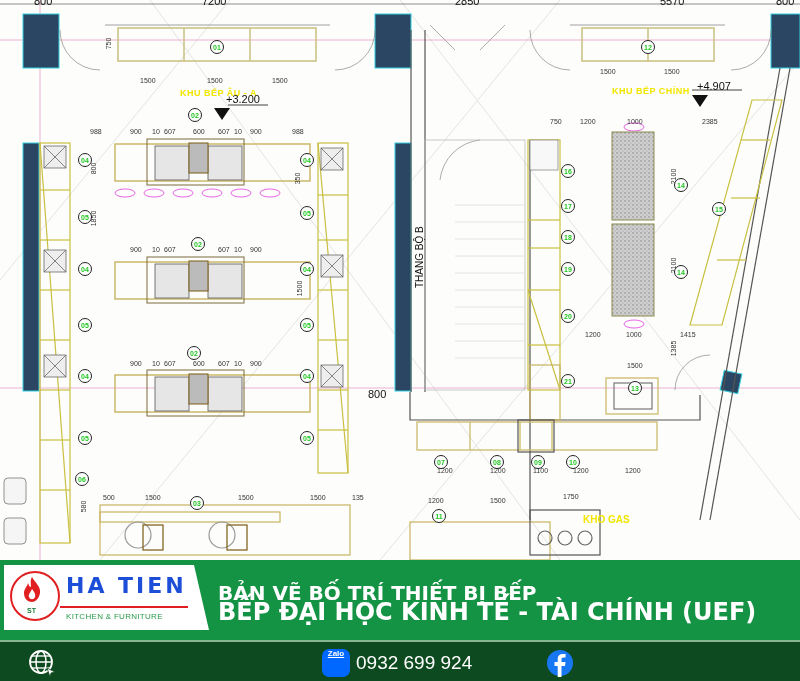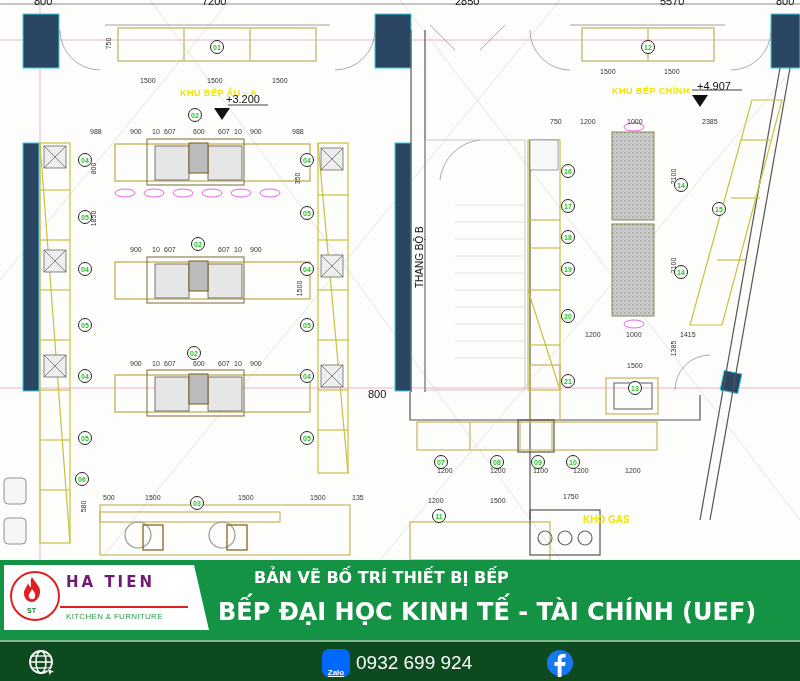--- a/index.html
+++ b/index.html
@@ -12,25 +12,25 @@
   .level { position:absolute; font-size:11px; color:#111; }
   .tag { position:absolute; width:14px; height:14px; border:1.3px solid #222; border-radius:50%; background:#fff; color:#1fc61f; font-size:7px; font-weight:bold; display:flex; align-items:center; justify-content:center; }
   .stair-label { position:absolute; font-size:10px; color:#111; transform:rotate(-90deg); transform-origin:left top; white-space:nowrap; }
   .gas-label { position:absolute; font-size:10px; font-weight:bold; color:#f2e600;padding-left:35px; }
 
   .banner { position:absolute; left:0; top:560px; width:800px; height:80px; background:#159344; }
   .logo-box { position:absolute; left:4px; top:5px; width:205px; height:65px; background:#fff; clip-path:polygon(0 0, 190px 0, 205px 65px, 0 65px); }
   .logo-ring { position:absolute; left:6px; top:6px; width:50px; height:50px; border:2.5px solid #e02020; border-radius:50%; }
   .logo-flame { position:absolute; left:17px; top:12px; width:22px; height:26px; }
   .logo-sy { position:absolute; left:23px; top:42px; font-size:7px; font-weight:bold; color:#1a7a3a; }
-  .logo-name { position:absolute; left:62px; top:8px; font-size:15px; font-weight:bold; color:#701a75; letter-spacing:3px; font-family:"DejaVu Sans", sans-serif; }
+  .logo-name { position:absolute; left:62px; top:8px; font-size:22px; font-weight:bold; color:#1d4ed8; letter-spacing:3px; font-family:"DejaVu Sans", sans-serif; }
   .logo-line { position:absolute; left:56px; top:41px; width:128px; height:2px; background:#e02020; }
   .logo-sub { position:absolute; left:62px; top:47px; font-size:8px; color:#2a9a4a; letter-spacing:0.3px; }
   .title-line { position:absolute; color:#fff; font-weight:bold; font-family:"DejaVu Sans", sans-serif; white-space:nowrap; }
-  .title-1 { left:218px; top:8px; font-size:16px;margin-left:36px; }
+  .title-1 { left:218px; top:21px; font-size:20px; }
   .title-2 { left:218px; top:38px; font-size:24px; }
 
   .footer { position:absolute; left:0; top:640px; width:800px; height:41px; background:#0e4a1f; border-top:2px solid #86b890; }
   .f-item { position:absolute; top:0; height:41px; display:flex; align-items:center; color:#fff; font-size:19px; font-family:"Liberation Sans", sans-serif; }
   .f-icon { width:28px; height:28px; margin-right:6px; flex-shrink:0; }
 </style>
 </head>
 <body>
 
 <div class="plan">
@@ -393,21 +393,21 @@
     <svg class="f-icon" viewBox="0 0 28 28">
       <circle cx="13" cy="13" r="11" fill="none" stroke="#fff" stroke-width="1.8"></circle>
       <ellipse cx="13" cy="13" rx="5" ry="11" fill="none" stroke="#fff" stroke-width="1.5"></ellipse>
       <line x1="2" y1="13" x2="24" y2="13" stroke="#fff" stroke-width="1.5"></line>
       <line x1="4" y1="7" x2="22" y2="7" stroke="#fff" stroke-width="1.3"></line>
       <line x1="4" y1="19" x2="22" y2="19" stroke="#fff" stroke-width="1.3"></line>
       <path d="M19 19 L27 23 L23 24 L22 28 Z" fill="#fff" stroke="#0e4a1f" stroke-width="0.8"></path>
     </svg>
   </div>
   <div class="f-item" style="left:322px;">
-    <div class="f-icon" style="background:#0068ff;border-radius:7px;display:flex;align-items:flex-end;justify-content:center;text-decoration:underline;">
+    <div class="f-icon" style="background:#0068ff;border-radius:7px;display:flex;align-items:flex-start;justify-content:center;text-decoration:underline;">
       <span style="font-size:8px;font-weight:bold;color:#fff;">Zalo</span>
     </div>
     <span>0932 699 924</span>
   </div>
   <div class="f-item" style="left:546px;">
     <svg class="f-icon" viewBox="0 0 28 28">
       <circle cx="14" cy="14" r="13" fill="#1877f2"></circle>
       <path d="M15.5 28 V17 H19 L19.5 13 H15.5 V10.5 C15.5 9.3 15.9 8.5 17.6 8.5 H19.6 V5 C19.2 5 18 4.9 16.6 4.9 C13.7 4.9 11.7 6.7 11.7 9.9 V13 H8.5 V17 H11.7 V28 Z" fill="#fff"></path>
     </svg>
   </div>

